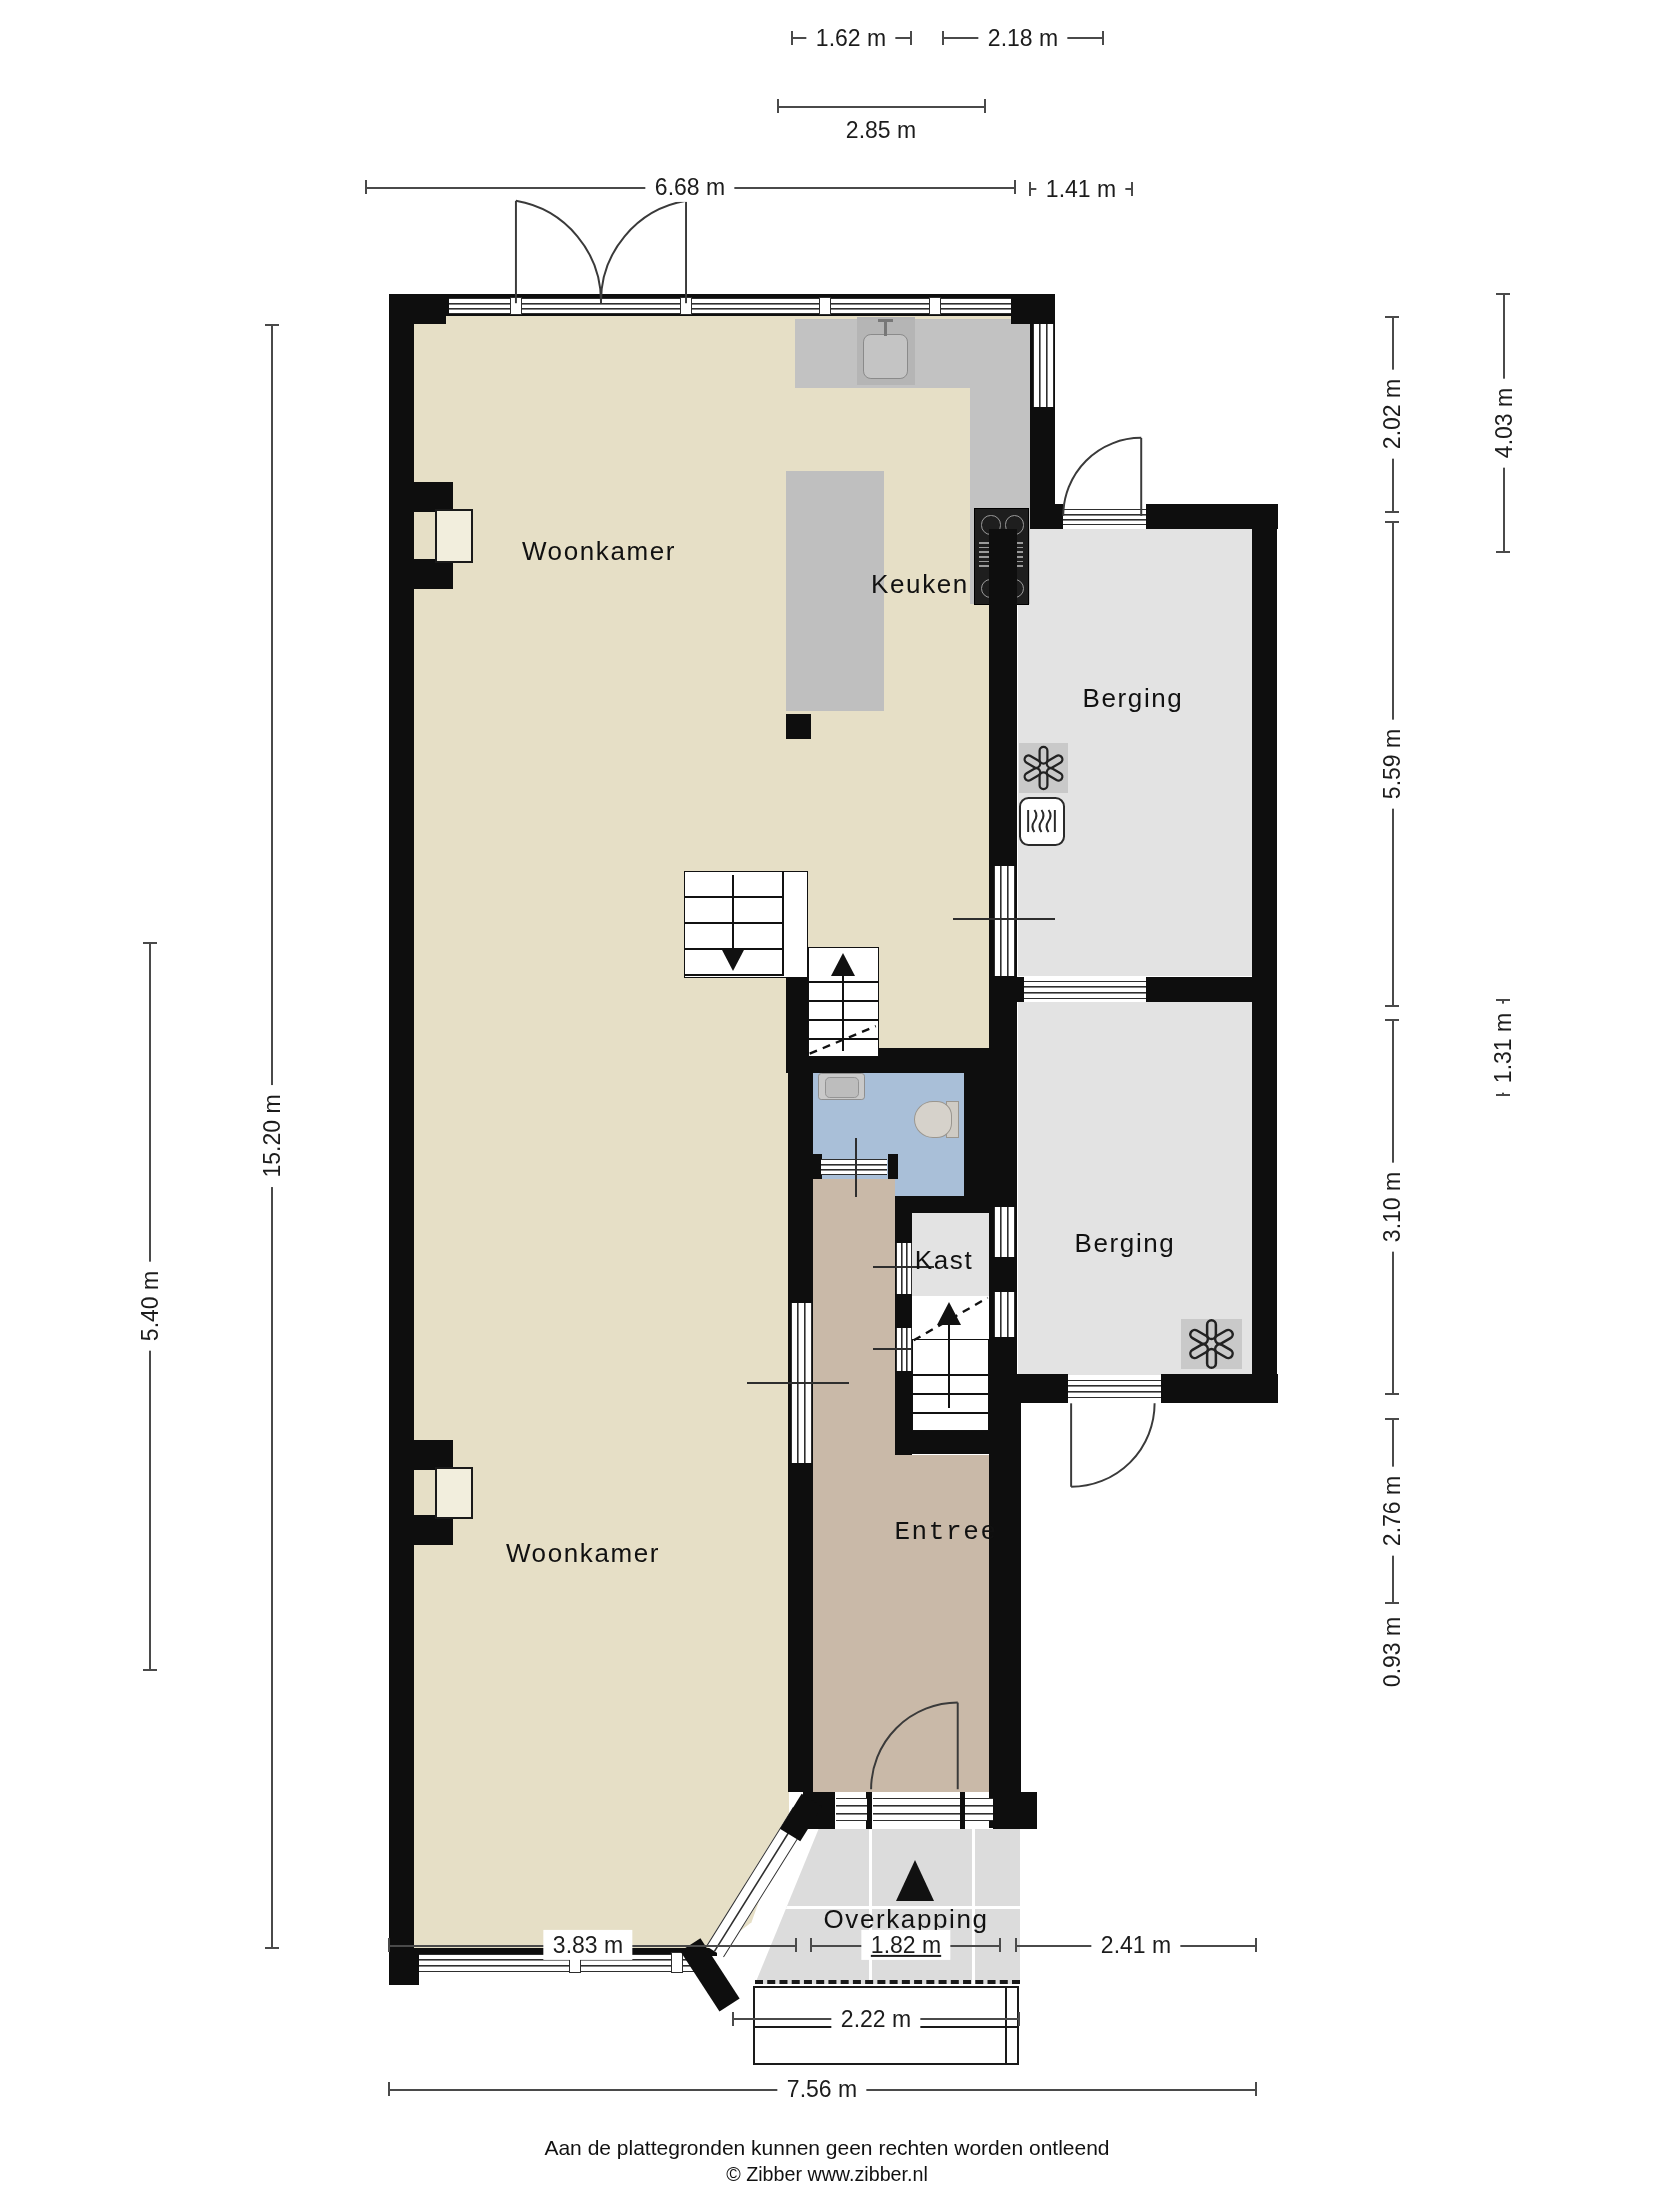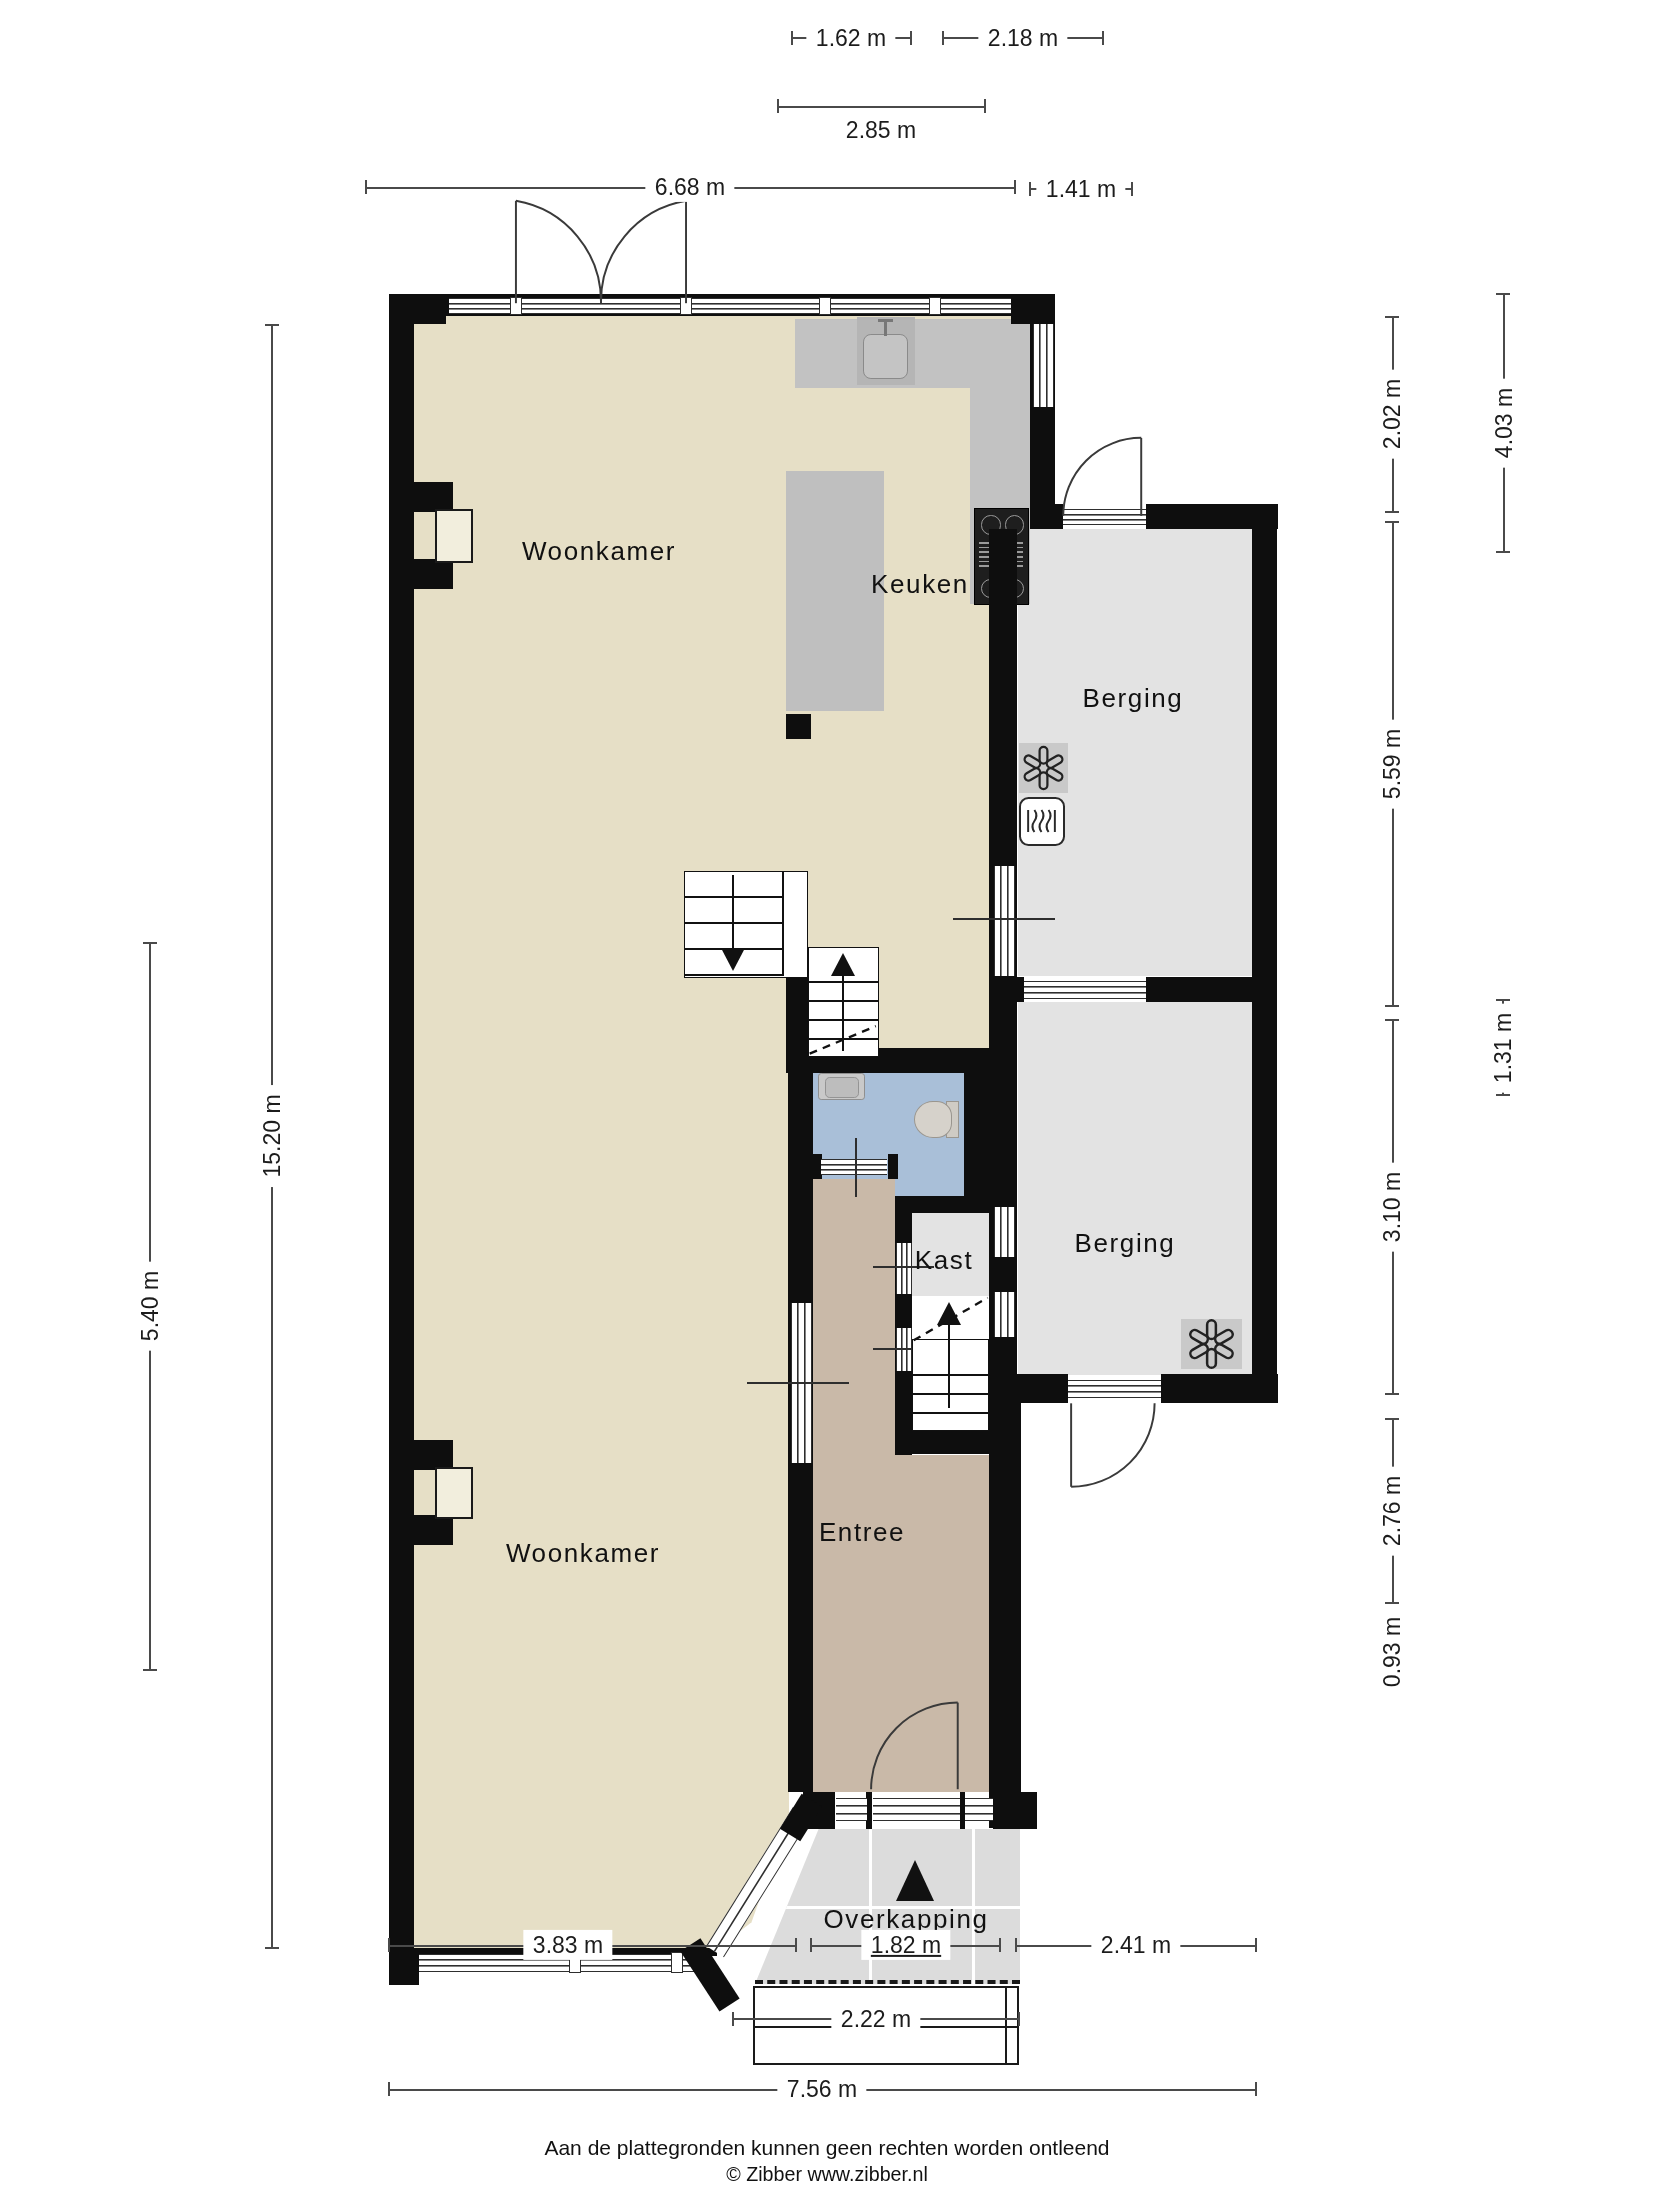--- a/index.html
+++ b/index.html
@@ -247,21 +247,21 @@
       <line x1="1160" y1="1702" x2="1254" y2="1648"></line>
     </g>
   </svg>
 
   <span class="room-label" style="left:599px;top:551px;">Woonkamer</span>
   <span class="room-label" style="left:920px;top:584px;">Keuken</span>
   <span class="room-label" style="left:1133px;top:698px;">Berging</span>
   <span class="room-label" style="left:1125px;top:1243px;">Berging</span>
   <span class="room-label" style="left:944px;top:1260px;">Kast</span>
   <span class="room-label" style="left:583px;top:1553px;">Woonkamer</span>
-  <span class="room-label" style="left:862px;top:1532px;">Entree</span>
+  <span class="room-label" style="left:946px;top:1532px;font-family:Liberation Mono, monospace;">Entree</span>
   <span class="room-label" style="left:906px;top:1919px;">Overkapping</span>
 
   <div id="dims">
       <div class="dim" style="left: 792px; top: 37px; width: 120px; height: 1.6px;"></div>
       <div class="dim-tick" style="left: 791px; top: 31px; width: 1.6px; height: 14px;"></div>
       <div class="dim-tick" style="left: 910px; top: 31px; width: 1.6px; height: 14px;"></div>
       <div class="dim-label" style="left: 851px; top: 38px;">1.62 m</div>
       <div class="dim" style="left: 943px; top: 37px; width: 160px; height: 1.6px;"></div>
       <div class="dim-tick" style="left: 942px; top: 31px; width: 1.6px; height: 14px;"></div>
       <div class="dim-tick" style="left: 1102px; top: 31px; width: 1.6px; height: 14px;"></div>
@@ -274,21 +274,21 @@
       <div class="dim-tick" style="left: 365px; top: 180px; width: 1.6px; height: 14px;"></div>
       <div class="dim-tick" style="left: 1014px; top: 180px; width: 1.6px; height: 14px;"></div>
       <div class="dim-label" style="left: 690px; top: 187px;">6.68 m</div>
       <div class="dim" style="left: 1029px; top: 188px; width: 102px; height: 1.6px;"></div>
       <div class="dim-tick" style="left: 1029px; top: 182px; width: 1.6px; height: 14px;"></div>
       <div class="dim-tick" style="left: 1131px; top: 182px; width: 1.6px; height: 14px;"></div>
       <div class="dim-label" style="left: 1081px; top: 189px;">1.41 m</div>
       <div class="dim" style="left: 389px; top: 1945px; width: 406px; height: 1.6px;"></div>
       <div class="dim-tick" style="left: 388px; top: 1938px; width: 1.6px; height: 14px;"></div>
       <div class="dim-tick" style="left: 795px; top: 1938px; width: 1.6px; height: 14px;"></div>
-      <div class="dim-label" style="left: 568px; top: 1945px;">3.83 m</div>
+      <div class="dim-label" style="left: 588px; top: 1945px;">3.83 m</div>
       <div class="dim" style="left: 811px; top: 1945px; width: 189px; height: 1.6px;"></div>
       <div class="dim-tick" style="left: 810px; top: 1938px; width: 1.6px; height: 14px;"></div>
       <div class="dim-tick" style="left: 999px; top: 1938px; width: 1.6px; height: 14px;"></div>
       <div class="dim-label" style="left: 906px; top: 1945px; text-decoration: underline;">1.82 m</div>
       <div class="dim" style="left: 1016px; top: 1945px; width: 239px; height: 1.6px;"></div>
       <div class="dim-tick" style="left: 1015px; top: 1938px; width: 1.6px; height: 14px;"></div>
       <div class="dim-tick" style="left: 1255px; top: 1938px; width: 1.6px; height: 14px;"></div>
       <div class="dim-label" style="left: 1136px; top: 1945px;">2.41 m</div>
       <div class="dim" style="left: 732px; top: 2018px; width: 287px; height: 1.6px;"></div>
       <div class="dim-tick" style="left: 732px; top: 2012px; width: 1.6px; height: 14px;"></div>

